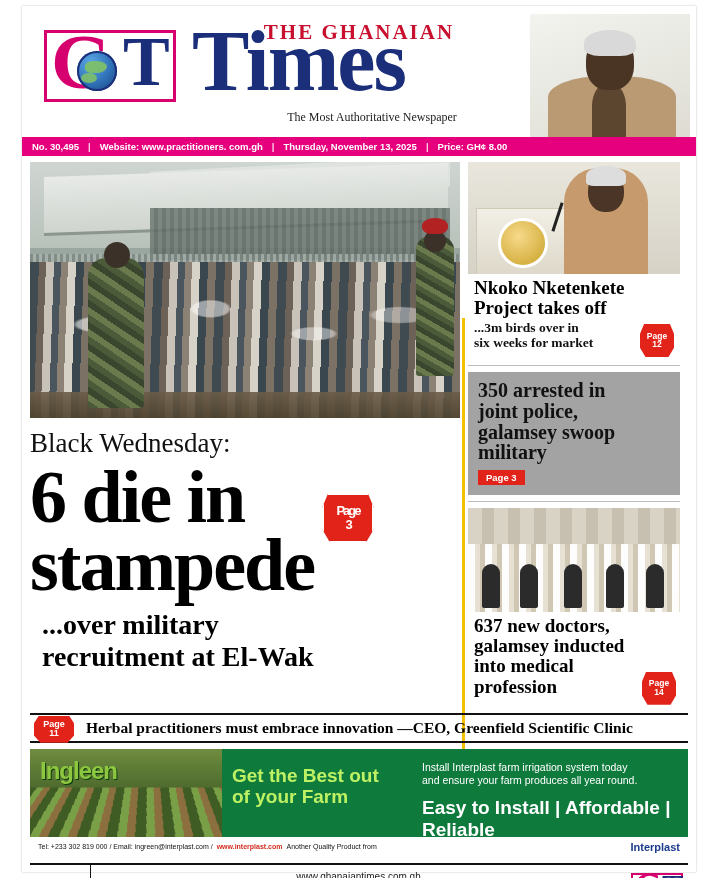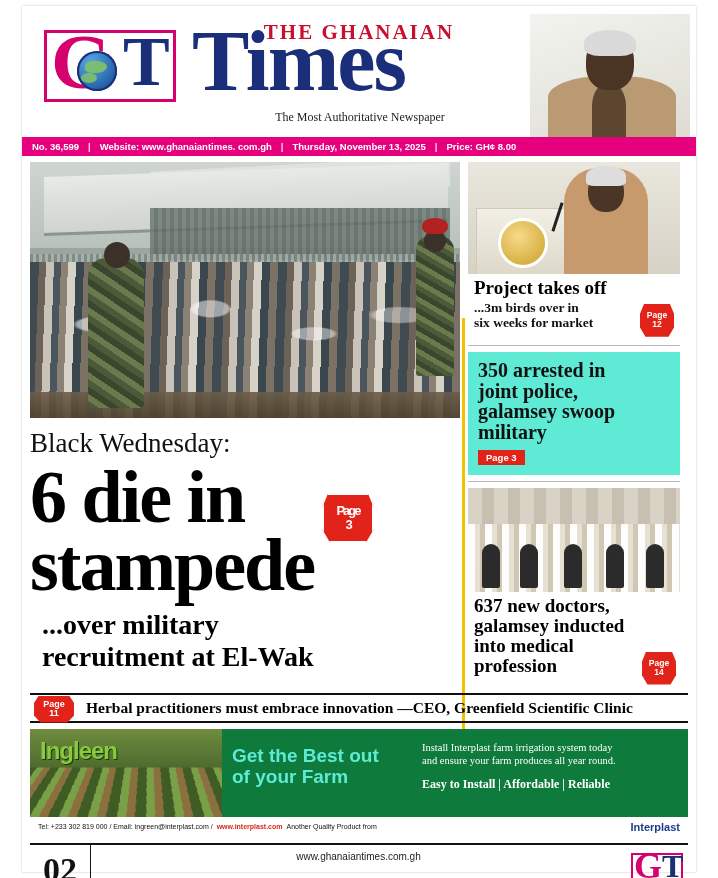--- a/index.html
+++ b/index.html
@@ -106,21 +106,21 @@
     top: 12px;
     font-family: "Liberation Serif", serif;
     font-weight: bold;
     font-size: 86px;
     letter-spacing: -2px;
     color: #1b2e7a;
     line-height: 1;
   }
   .mast-sub {
     position: absolute;
-    left: 168px;
+    left: 180px;
     top: 104px;
     width: 340px;
     text-align: center;
     font-size: 12px;
     color: #222;
   }
   .portrait {
     position: absolute;
     right: 6px;
     top: 8px;
@@ -415,21 +415,21 @@
     font-family:"Liberation Sans", sans-serif;
     font-weight: bold;
     font-size: 8.5px;
     line-height: 1.05;
     display:flex; flex-direction:column; align-items:center; justify-content:center;
     clip-path: polygon(12% 0,88% 0,100% 30%,100% 72%,84% 100%,16% 100%,0 72%,0 30%);
   }
   .rule-thin { height: 1px; background: #bbb; margin: 6px 0; }
 
   .yellow-card {
-    background: #5eead4;
+    background: #a3a3a3;
     padding: 8px 10px 10px 10px;
     box-sizing: border-box;
   }
   .yellow-card .t {
     font-family: "Liberation Serif", serif;
     font-weight: bold;
     font-size: 20px;
     line-height: 1.04;
     color: #111;
   }
@@ -501,38 +501,38 @@
     font-family: "Liberation Sans", sans-serif;
     font-weight: bold;
     font-size: 24px;
     color: #8dc63f;
     text-shadow: 1px 1px 0 #0b3d0b;
     letter-spacing: -1px;
   }
   .ad-mid {
     width: 190px;
     background: #0e7a3c;
-    color: #5eead4;
+    color: #bef264;
     padding: 16px 10px;
     box-sizing: border-box;
     font-family: "Liberation Sans", sans-serif;
     font-weight: bold;
     font-size: 19px;
     line-height: 1.12;
   }
   .ad-right {
     flex: 1;
     background: #0e7a3c;
     color: #fff;
     padding: 12px 10px;
     box-sizing: border-box;
-    font-family: Liberation Serif, serif;
+    font-family: Liberation Sans, sans-serif;
   }
   .ad-right .line1 { font-size: 10.5px; line-height: 1.25; }
-  .ad-right .line2 { font-size: 12px; font-weight: bold; margin-top: 10px; }
+  .ad-right .line2 { font-size: 19px; font-weight: bold; margin-top: 10px; }
   .ad-strip {
     position: absolute;
     left: 0; right: 0; bottom: 0;
     height: 20px;
     background: #ffffff;
     display: flex;
     align-items: center;
     padding: 0 8px;
     box-sizing: border-box;
     font-family: "Liberation Sans", sans-serif;
@@ -627,23 +627,23 @@
         <div class="bg"></div>
         <div class="mic"></div>
         <div class="suit"></div>
         <div class="shirt"></div>
         <div class="head"></div>
         <div class="hair"></div>
       </div>
     </div>
 
     <div class="infobar">
-      <span>No. 36,599</span>
+      <span>No. 30,495</span>
       <span class="sep">|</span>
-      <span>Website: www.ghanaiantimes. com.gh</span>
+      <span>Website: www.practitioners. com.gh</span>
       <span class="sep">|</span>
       <span>Thursday, November 13, 2025</span>
       <span class="sep">|</span>
       <span>Price: GH¢ 8.00</span>
     </div>
 
     <div class="body-wrap">
       <div class="vrule"></div>
       <div class="cols">
 
@@ -689,20 +689,21 @@
               <div class="c1-bg"></div>
               <div class="c1-podium"></div>
               <div class="c1-seal"></div>
               <div class="c1-mic"></div>
               <div class="c1-person"></div>
               <div class="c1-head"></div>
               <div class="c1-hair"></div>
             </div>
             <div class="caption-block">
               <div class="card-title">
+                <div>Nkoko Nketenkete</div>
                 <div>Project takes off</div>
               </div>
               <div class="card-deck">
                 <div>...3m birds over in</div>
                 <div>six weeks for market</div>
               </div>
               <div class="mini-flag" style="right:6px; bottom:2px;">
                 <span>Page</span>
                 <span>12</span>
               </div>

